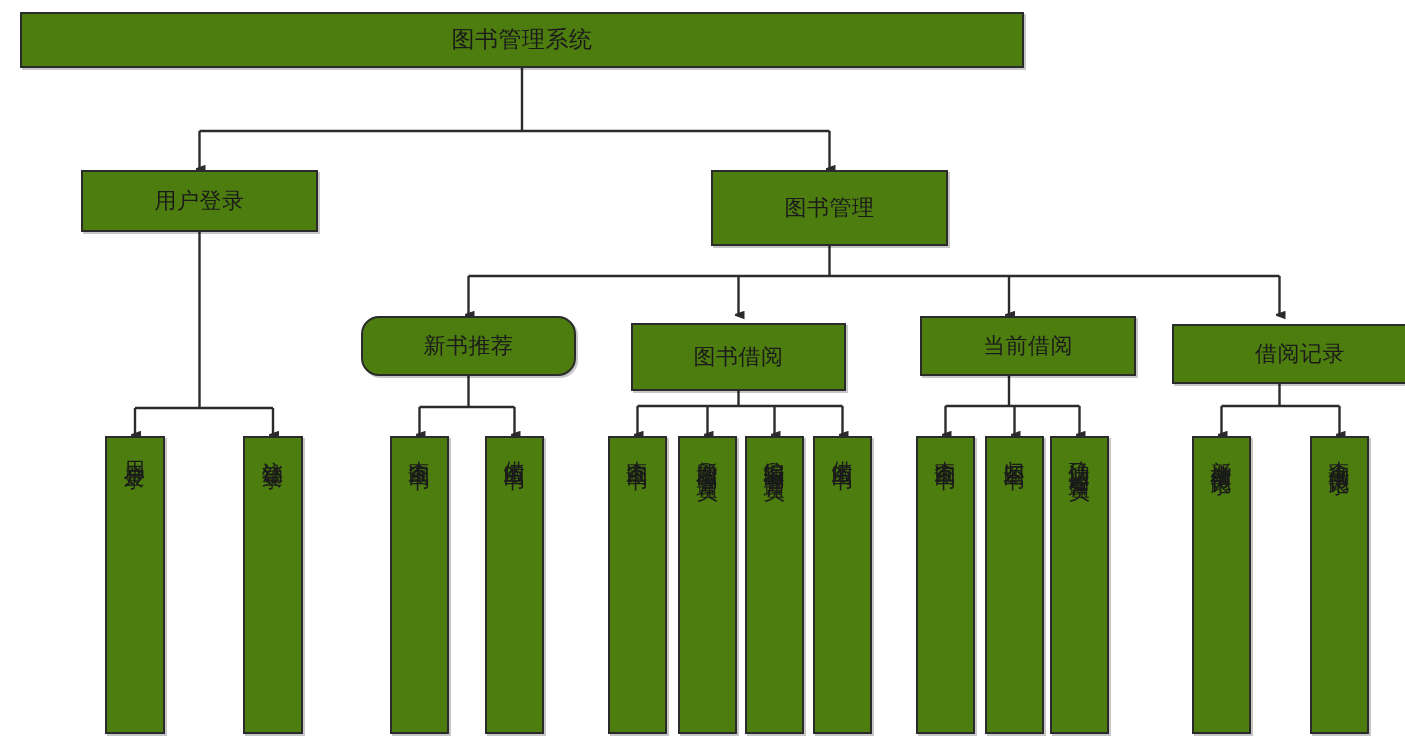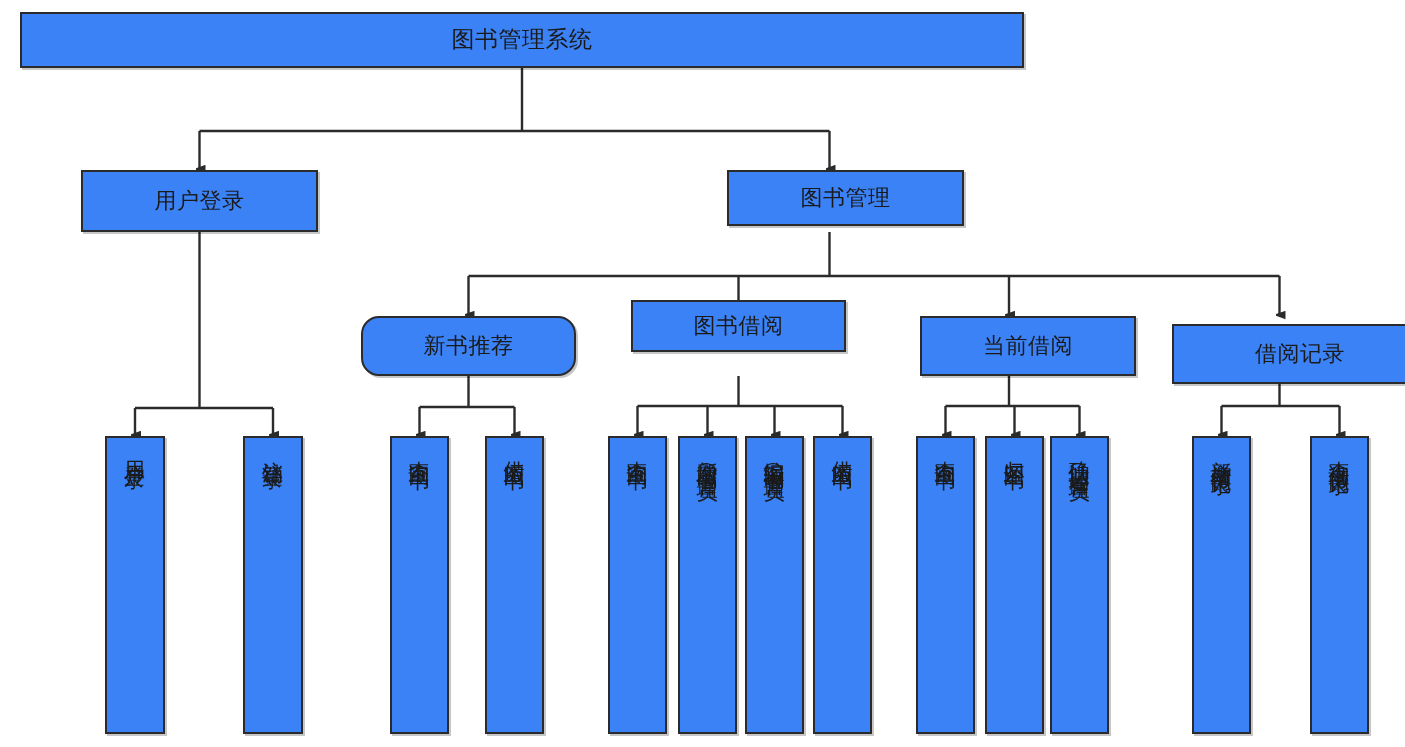--- a/index.html
+++ b/index.html
@@ -23,21 +23,21 @@
     position: absolute;
     left: 0;
     top: 0;
     width: 1405px;
     height: 747px;
     pointer-events: none;
   }
   .node {
     position: absolute;
     box-sizing: border-box;
-    background: #3b82f6;
+    background: #4d7c0f;
     border: 2px solid #2b2b2b;
     display: flex;
     align-items: center;
     justify-content: center;
     box-shadow: 2px 2px 0 rgba(0,0,0,0.22);
   }
   .node .label {
     color: #1a1a1a;
     letter-spacing: 0.5px;
     line-height: 1.18;
@@ -118,27 +118,27 @@
         <path d="M1339.5,406 L1339.5,435" marker-end="url(#arrowhead)"></path>
       </g>
   </svg>
   <div id="node-layer">
       <div class="node horizontal root" style="left: 20px; top: 12px; width: 1004px; height: 56px;">
         <span class="label">图书管理系统</span>
       </div>
       <div class="node horizontal" style="left: 81px; top: 170px; width: 237px; height: 62px;">
         <span class="label">用户登录</span>
       </div>
-      <div class="node horizontal" style="left: 711px; top: 170px; width: 237px; height: 56px; margin-left: 16px;">
+      <div class="node horizontal" style="left: 711px; top: 170px; width: 237px; height: 76px;">
         <span class="label">图书管理</span>
       </div>
       <div class="node horizontal" style="left: 361px; top: 316px; width: 215px; height: 60px; border-radius: 18px;">
         <span class="label">新书推荐</span>
       </div>
-      <div class="node horizontal" style="left: 631px; top: 300px; width: 215px; height: 52px;">
+      <div class="node horizontal" style="left: 631px; top: 323px; width: 215px; height: 68px;">
         <span class="label">图书借阅</span>
       </div>
       <div class="node horizontal" style="left: 920px; top: 316px; width: 216px; height: 60px;">
         <span class="label">当前借阅</span>
       </div>
       <div class="node horizontal" style="left: 1172px; top: 316px; width: 256px; height: 60px; margin-top: 8px;">
         <span class="label">借阅记录</span>
       </div>
       <div class="node vertical" style="left: 105px; top: 436px; width: 60px; height: 298px;">
         <span class="label">用户登录</span>

